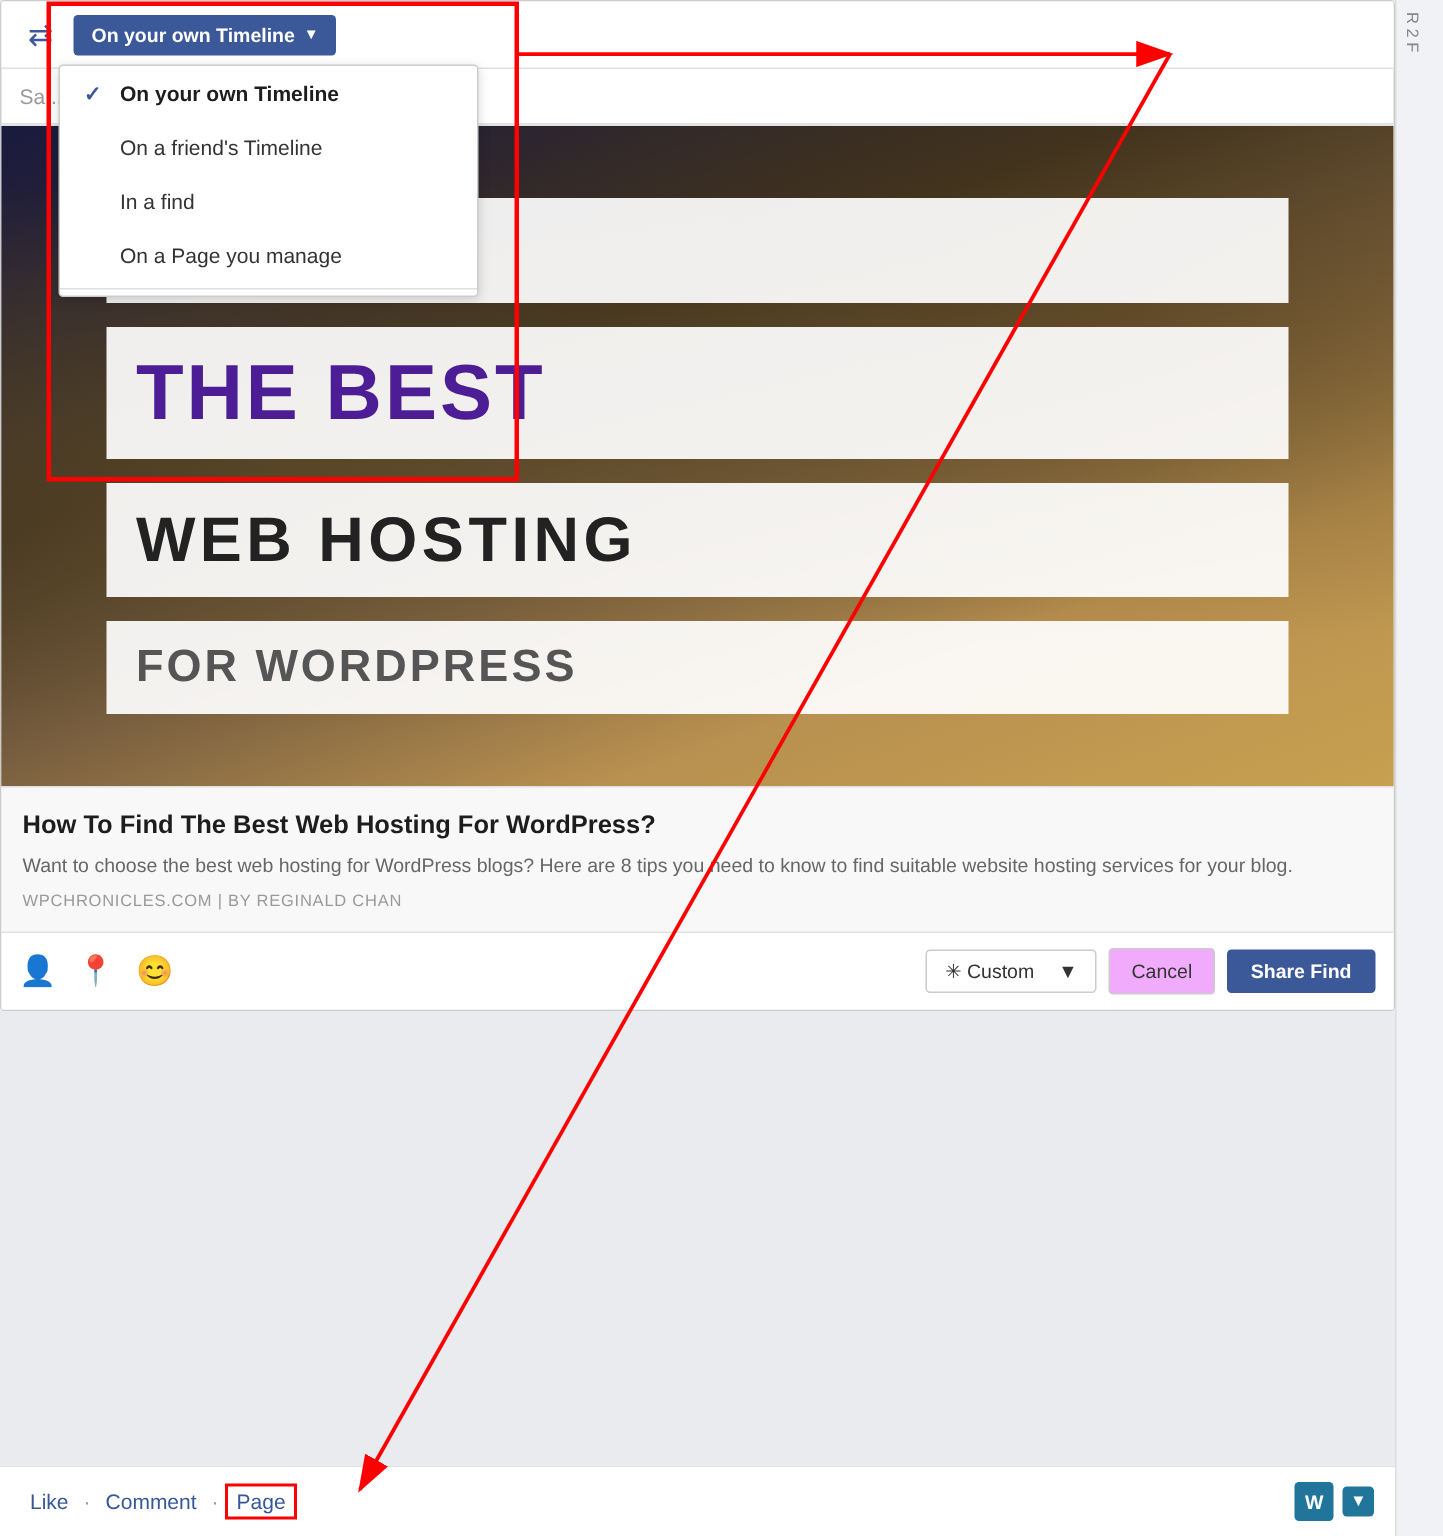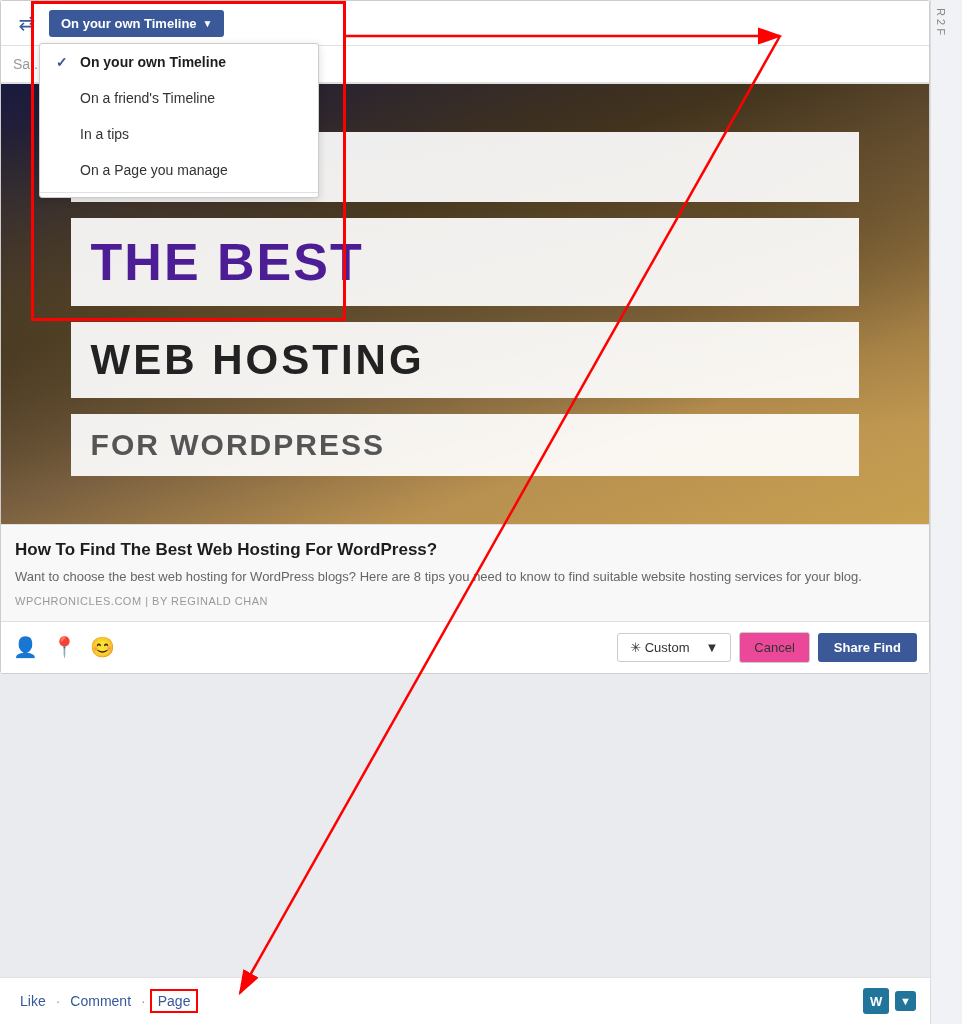--- a/index.html
+++ b/index.html
@@ -261,21 +261,21 @@
       padding: 6px 12px;
       font-size: 13px;
       color: #333;
       cursor: pointer;
       display: flex;
       align-items: center;
       gap: 16px;
     }
 
     .cancel-btn {
-      background: #ec4899;
+      background: #f0abfc;
       border: 1px solid #ccc;
       border-radius: 3px;
       padding: 7px 14px;
       font-size: 13px;
       color: #333;
       cursor: pointer;
     }
 
     .share-link-btn {
       background: #3b5998;
@@ -406,21 +406,21 @@
         <div class="dropdown-item selected">
           <span class="check">✓</span>
           <span>On your own Timeline</span>
         </div>
         <div class="dropdown-item">
           <span class="check"> </span>
           <span>On a friend's Timeline</span>
         </div>
         <div class="dropdown-item">
           <span class="check"> </span>
-          <span>In a tips</span>
+          <span>In a find</span>
         </div>
         <div class="dropdown-item">
           <span class="check"> </span>
           <span>On a Page you manage</span>
         </div>
         <hr class="dropdown-divider">
       </div>
 
       <div class="annotation-box-dropdown"></div>
     </div>

